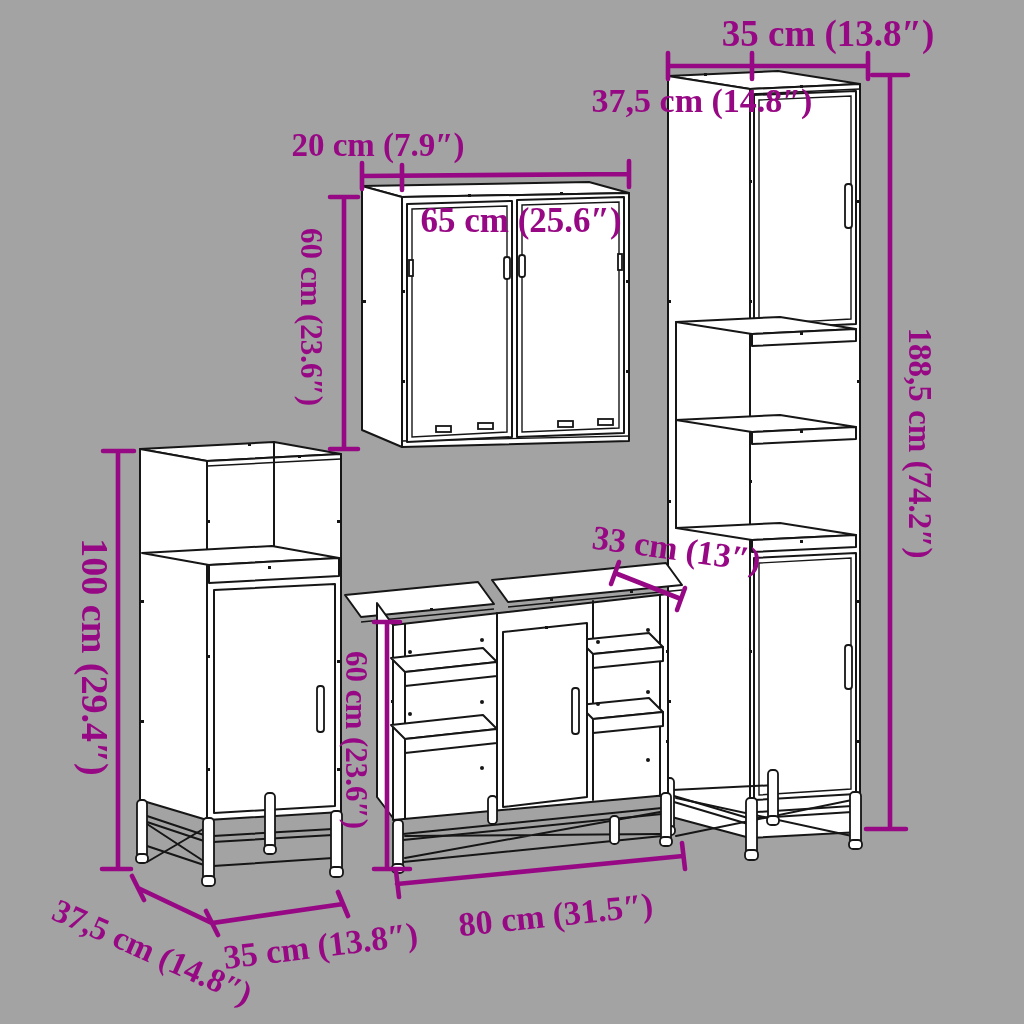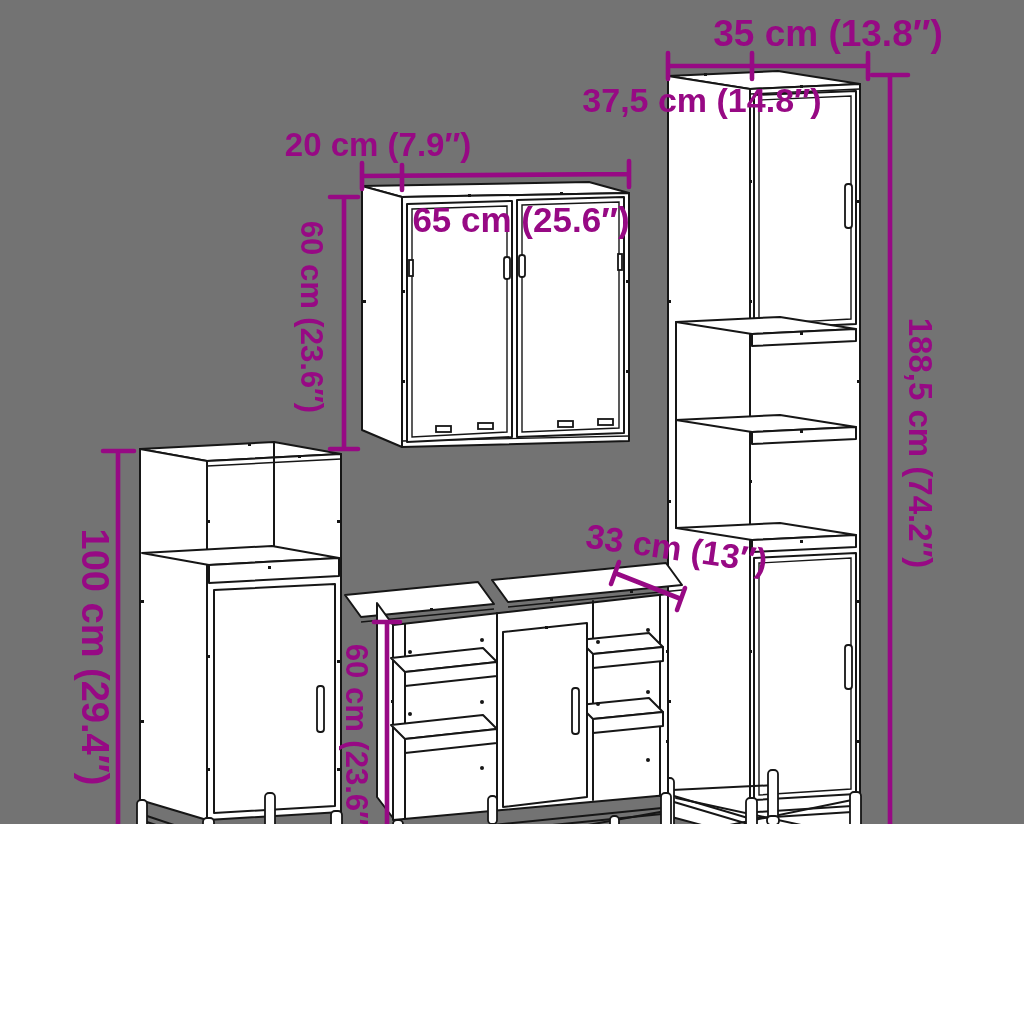--- a/index.html
+++ b/index.html
@@ -1,17 +1,17 @@
 <!DOCTYPE html>
 <html><head>
 <meta charset="utf-8">
 <style>
   html,body{margin:0;padding:0;background:#ffffff;}
-  #stage{position:relative;width:1024px;height:824px;background:#737373;overflow:hidden;
-         font-family:Liberation Sans, sans-serif;}
+  #stage{position:relative;width:1024px;height:1024px;background:#a3a3a3;overflow:hidden;
+         font-family:Liberation Serif, serif;}
   svg{display:block;}
   .edge{stroke:#161616;stroke-width:2;fill:none;stroke-linecap:round;stroke-linejoin:round;}
   .face{stroke:#161616;stroke-width:2;fill:#ffffff;stroke-linejoin:round;}
   .thin{stroke:#161616;stroke-width:1.4;fill:none;}
   .handle{stroke:#161616;stroke-width:1.8;fill:#ffffff;}
   .dot{fill:#161616;stroke:none;}
   .dim{stroke:var(--dim);stroke-width:4.6;fill:none;stroke-linecap:round;}
   .dimtxt{fill:var(--dim);font-weight:700;}
 </style>
 </head>

